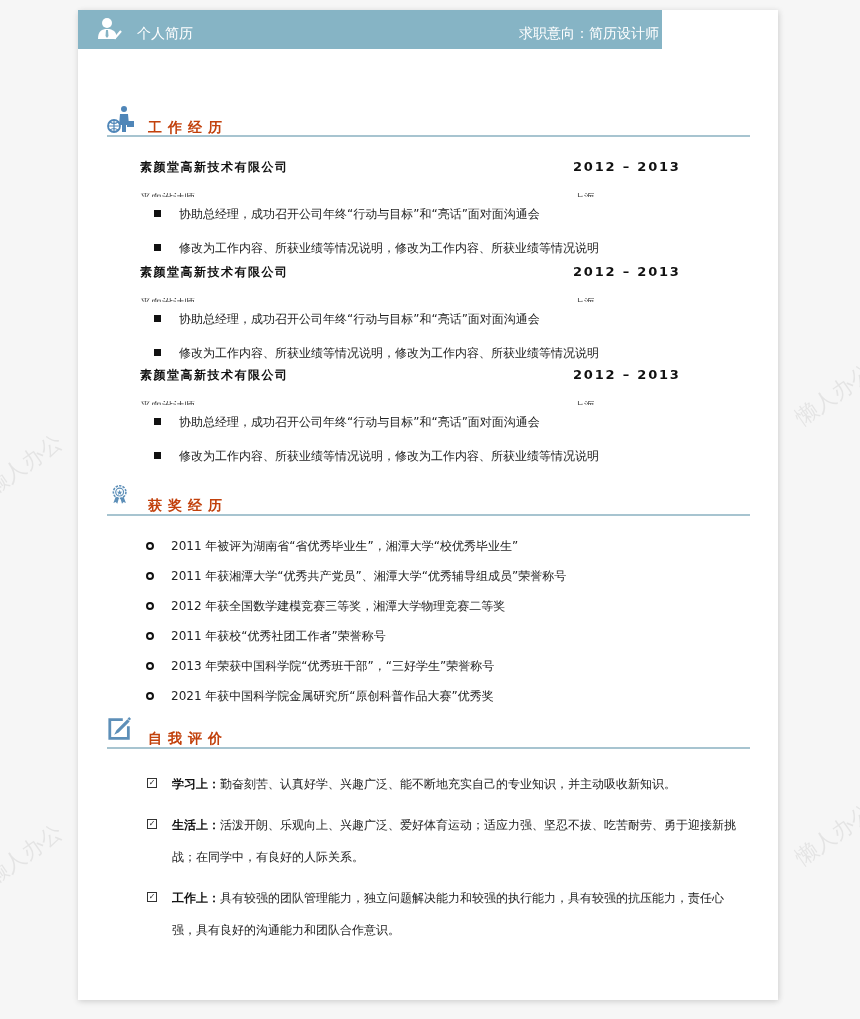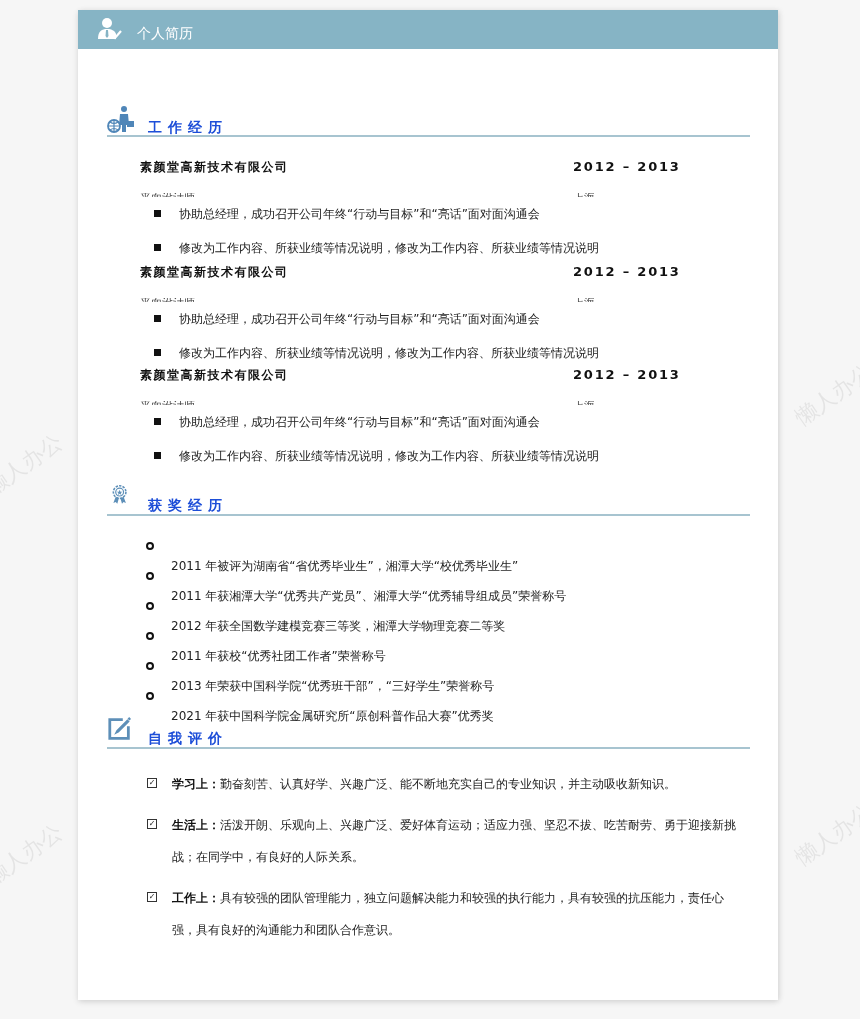--- a/index.html
+++ b/index.html
@@ -5,45 +5,45 @@
   html, body { margin:0; padding:0; }
   body {
     width:860px; height:1019px; background:#f6f6f6; position:relative; overflow:hidden;
     font-family: "DejaVu Sans", "Liberation Sans", sans-serif; color:#222;
   }
   .page {
     position:absolute; left:78px; top:10px; width:700px; height:990px;
     background:#ffffff; box-shadow: 0 2px 6px rgba(0,0,0,0.12), 2px 0 6px rgba(0,0,0,0.06);
   }
   .topbar {
-    position:absolute; left:0; top:0; width:700px; height:39px; background:#86b4c5;
+    position:absolute; left:0; top:0; width:584px; height:39px; background:#86b4c5;
   }
   .topbar .icon { position:absolute; left:19px; top:6px; width:26px; height:26px; }
   .topbar .title { position:absolute; left:59px; top:0; line-height:46px; height:39px; color:#fff; font-size:14px; }
   .topbar .intent { position:absolute; left:441px; top:0; line-height:46px; height:39px; color:#fff; font-size:14px; }
 
   .section-head { position:absolute; left:29px; width:643px; }
   .section-head .sicon { position:absolute; left:0; top:0; width:28px; height:28px; }
-  .section-head .stitle { position:absolute; left:41px; top:4px; font-size:14px; font-weight:bold; letter-spacing:6px; color:#1d4ed8; }
+  .section-head .stitle { position:absolute; left:41px; top:4px; font-size:14px; font-weight:bold; letter-spacing:6px; color:#c2410c; }
   .section-head .rule { position:absolute; left:0; top:29px; width:643px; height:2px; background:#a7c4d0; }
 
   .job-company { position:absolute; left:62px; font-size:12px; font-weight:bold; letter-spacing:1.5px; color:#111; }
   .job-date { position:absolute; left:495px; font-size:13px; font-weight:bold; letter-spacing:1.8px; color:#111; }
   .job-clip { position:absolute; left:62px; width:460px; height:4px; overflow:hidden; }
   .job-clip span { display:block; font-size:11px; line-height:11px; color:#444; margin-top:-1px; }
   .job-clip2 { position:absolute; left:495px; width:40px; height:4px; overflow:hidden; }
   .job-clip2 span { display:block; font-size:11px; line-height:11px; color:#444; margin-top:-1px; }
 
   .bullet-row { position:absolute; left:76px; font-size:12px; color:#222; }
   .bullet-row .sq { position:absolute; left:0; top:4px; width:7px; height:7px; background:#111; }
   .bullet-row .txt { position:absolute; left:25px; top:0; white-space:nowrap; }
 
   .award-row { position:absolute; left:68px; font-size:12px; color:#222; }
   .award-row .ring { position:absolute; left:0; top:4px; width:4px; height:4px; border:2px solid #111; border-radius:50%; }
-  .award-row .txt { position:absolute; left:25px; top:0; white-space:nowrap;margin-top:20px; }
+  .award-row .txt { position:absolute; left:25px; top:0; white-space:nowrap; }
 
   .eval-row { position:absolute; left:69px; width:590px; font-size:12px; color:#222; line-height:32px; }
   .eval-row .cb { position:absolute; left:0; top:10px; width:8px; height:8px; border:1px solid #333; font-size:8px; line-height:8px; text-align:center; }
   .eval-row .content { position:absolute; left:25px; top:0; width:565px; }
   .eval-row .lbl { font-weight:bold; color:#111;margin-top:36px; }
 
   .wm { position:absolute; color:rgba(0,0,0,0.07); font-size:22px; transform:rotate(-35deg); white-space:nowrap; pointer-events:none; }
 </style>
 </head>
 <body>
@@ -58,20 +58,21 @@
 <div class="page">
 
   <div class="topbar">
     <svg class="icon" viewBox="0 0 26 26">
       <circle cx="10" cy="7" r="5" fill="#fff"></circle>
       <path d="M1 23 C1 15 5 13 10 13 C15 13 18 15 19 18 L19 23 Z" fill="#fff"></path>
       <path d="M9 14 L11 14 L11.5 20 L10 22 L8.5 20 Z" fill="#86b4c5"></path>
       <path d="M15 19 L18 22 L24 15" stroke="#fff" stroke-width="2.2" fill="none"></path>
     </svg>
     <div class="title">个人简历</div>
+    <div class="intent">求职意向：简历设计师</div>
   </div>
 
   <div class="section-head" style="top:95px;">
     <svg class="sicon" viewBox="0 0 28 28">
       <circle cx="17" cy="4" r="3" fill="#4f86b8"></circle>
       <path d="M13 9 L21 9 L22 20 L19 20 L19 27 L15 27 L15 20 L12 20 Z" fill="#4f86b8"></path>
       <rect x="20" y="16" width="7" height="6" fill="#4f86b8"></rect>
       <circle cx="7" cy="21" r="6" fill="none" stroke="#4f86b8" stroke-width="1.8"></circle>
       <path d="M1 21 L13 21 M7 15 L7 27 M3 17 Q7 20 11 17 M3 25 Q7 22 11 25" stroke="#4f86b8" stroke-width="1.2" fill="none"></path>
     </svg>

